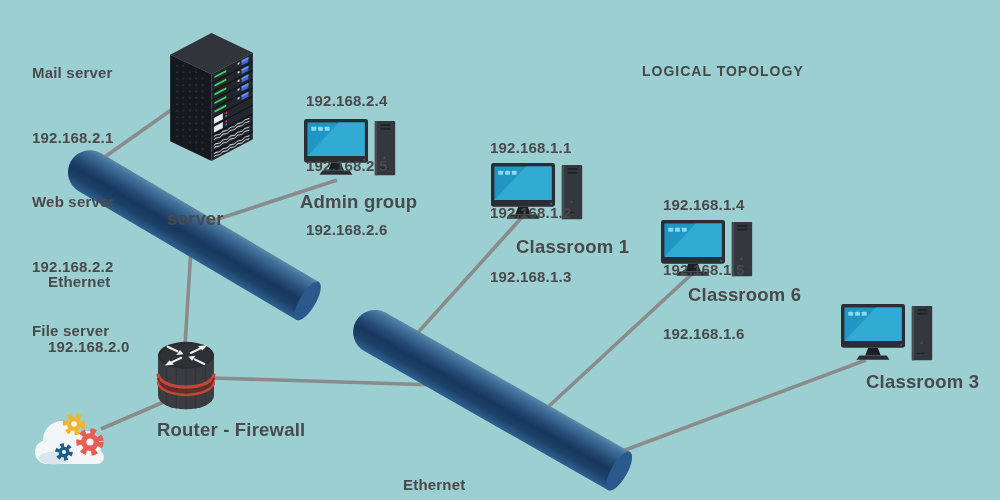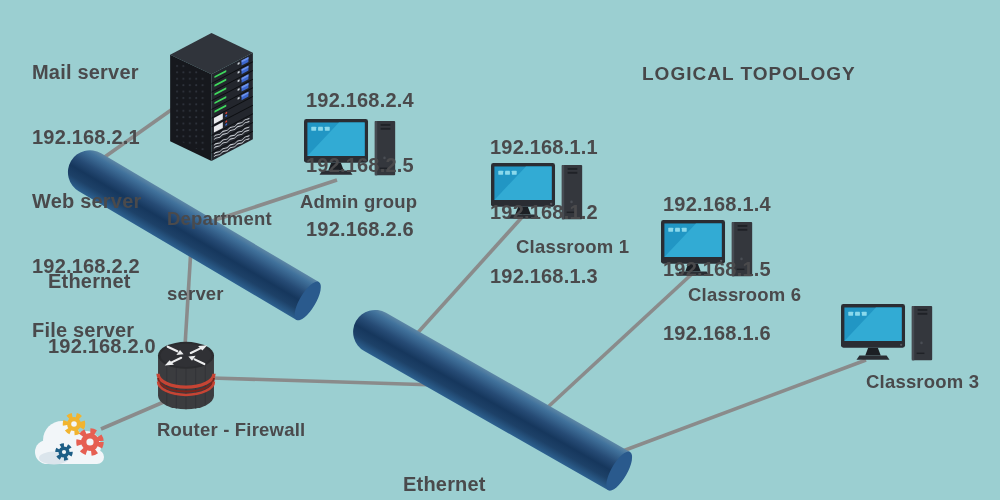--- a/index.html
+++ b/index.html
@@ -2,23 +2,23 @@
 <html><head>
 <meta charset="utf-8">
 <style>
   html,body{margin:0;padding:0;background:#e8eef0;}
   .canvas{
     position:relative;width:1000px;height:500px;overflow:hidden;
     background:#9bcfd1;
     font-family:"Liberation Sans", sans-serif;
     color:#4a4a4c;
   }
-  .lbl{position:absolute;font-weight:700;font-size:20px;line-height:21.5px;letter-spacing:.2px;white-space:pre;z-index:4;}
+  .lbl{position:absolute;font-weight:700;font-size:15px;line-height:21.5px;letter-spacing:.2px;white-space:pre;z-index:4;}
   .name{font-size:18.5px;}
-  .title{position:absolute;left:642px;top:63px;font-weight:700;font-size:19px;letter-spacing:1px;color:#474749;z-index:4;}
+  .title{position:absolute;left:642px;top:63px;font-weight:700;font-size:14px;letter-spacing:1px;color:#474749;z-index:4;}
   .center{text-align:center;}
   svg.dev{position:absolute;z-index:3;}
   #lines{position:absolute;left:0;top:0;z-index:1;}
   .bus{
     position:absolute;height:44px;z-index:2;
     border-radius:22px 0 0 22px;
     transform-origin:0 50%;
     background:linear-gradient(to bottom,#5d87a6 0%,#41729c 12%,#264b75 38%,#16375d 58%,#1d4168 78%,#2d6190 100%);
   }
   .bus-cap{
@@ -224,21 +224,20 @@
 
   <div class="lbl" style="left:32px;top:19px">
     <div>Mail server</div>
     <div>192.168.2.1</div>
     <div>Web server</div>
     <div>192.168.2.2</div>
     <div>File server</div>
   </div>
 
   <div class="lbl name" style="left:167px;top:156px;line-height:25px">
-    <div>Department</div>
     <div>server</div>
   </div>
 
   <div class="lbl" style="left:306px;top:47px">
     <div>192.168.2.4</div>
     <div>192.168.2.5</div>
     <div>192.168.2.6</div>
   </div>
   <div class="lbl name" style="left:300px;top:191px">Admin group</div>
 

